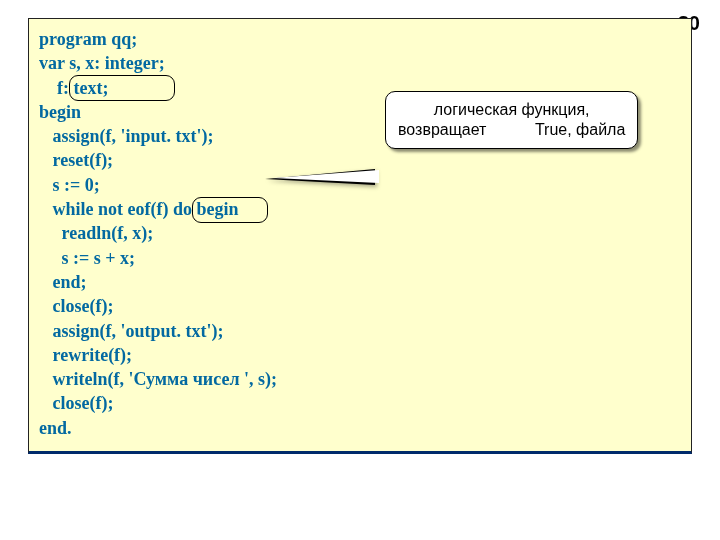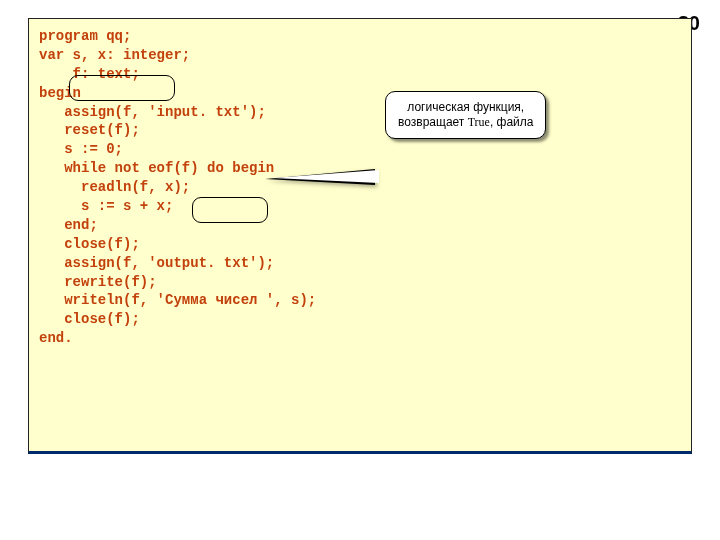--- a/index.html
+++ b/index.html
@@ -32,47 +32,47 @@
   .codebox {
     background: #ffffcd;
     border: 1px solid #222;
     border-bottom: 3px solid #002a6b;
     position: relative;
     min-height: 436px;
   }
   pre {
     margin: 0;
     padding: 8px 10px;
-    font-family: Liberation Mono, monospace;
-    font-size: 14px;
+    font-family: Liberation Serif, serif;
+    font-size: 18px;
     font-weight: bold;
     line-height: 1.35;
-    color: #c2410c;
+    color: #0369a1;
   }
   .outline {
     position: absolute;
     border: 1px solid #000;
     border-radius: 9px;
     pointer-events: none;
   }
   .callout-wrap {
     position: absolute;
   }
   .callout {
     position: relative;
     background: #fff;
     border: 1px solid #000;
     border-radius: 10px;
     padding: 8px 12px;
-    font-size: 12px;
+    font-size: 16px;
     text-align: center;
     box-shadow: 3px 3px 3px rgba(0,0,0,.45);
     line-height: 1.25;
   }
-  .callout .mono { font-family: Liberation Serif, serif; }
+  .callout .mono { font-family: Liberation Sans, sans-serif; margin-left: 44px; }
   .tail {
     position: absolute;
     width: 0; height: 0;
     border-style: solid;
   }
   
   .tail1a {
     border-color: transparent #000 transparent transparent;
     border-width: 10px 110px 6px 0;
     left: -120px; top: 78px;

